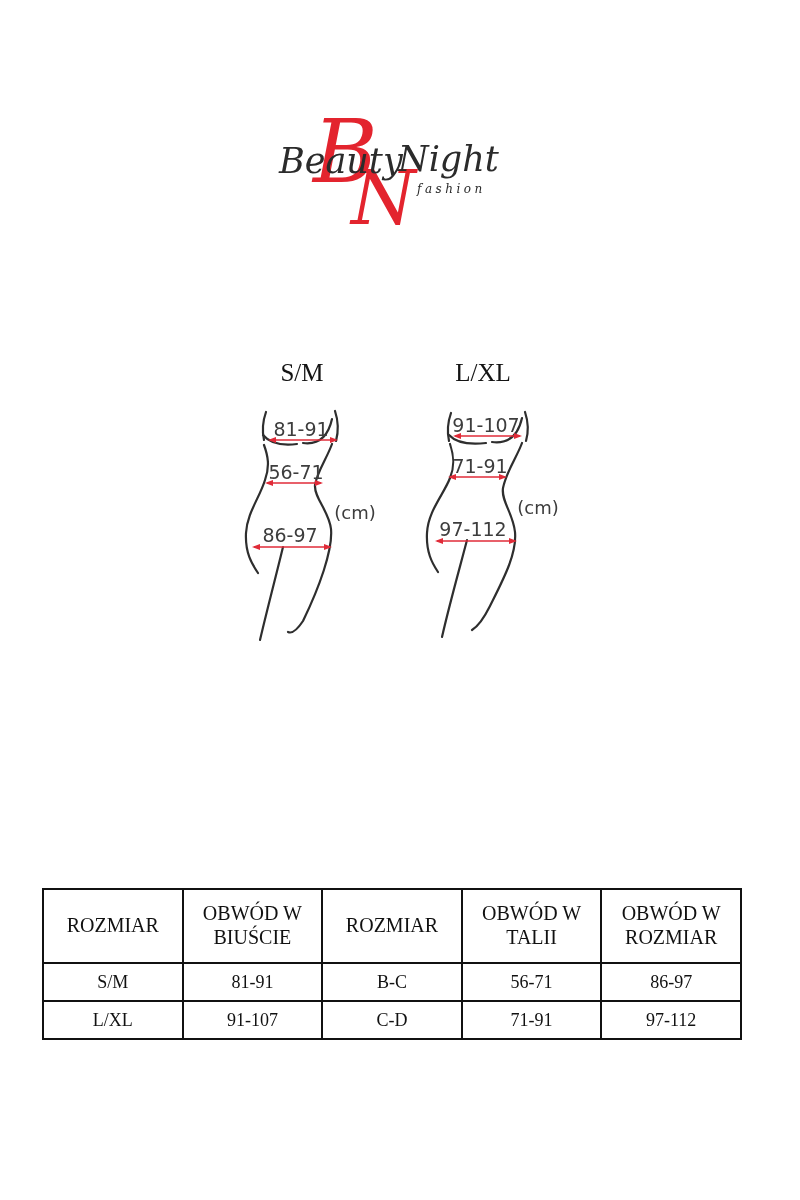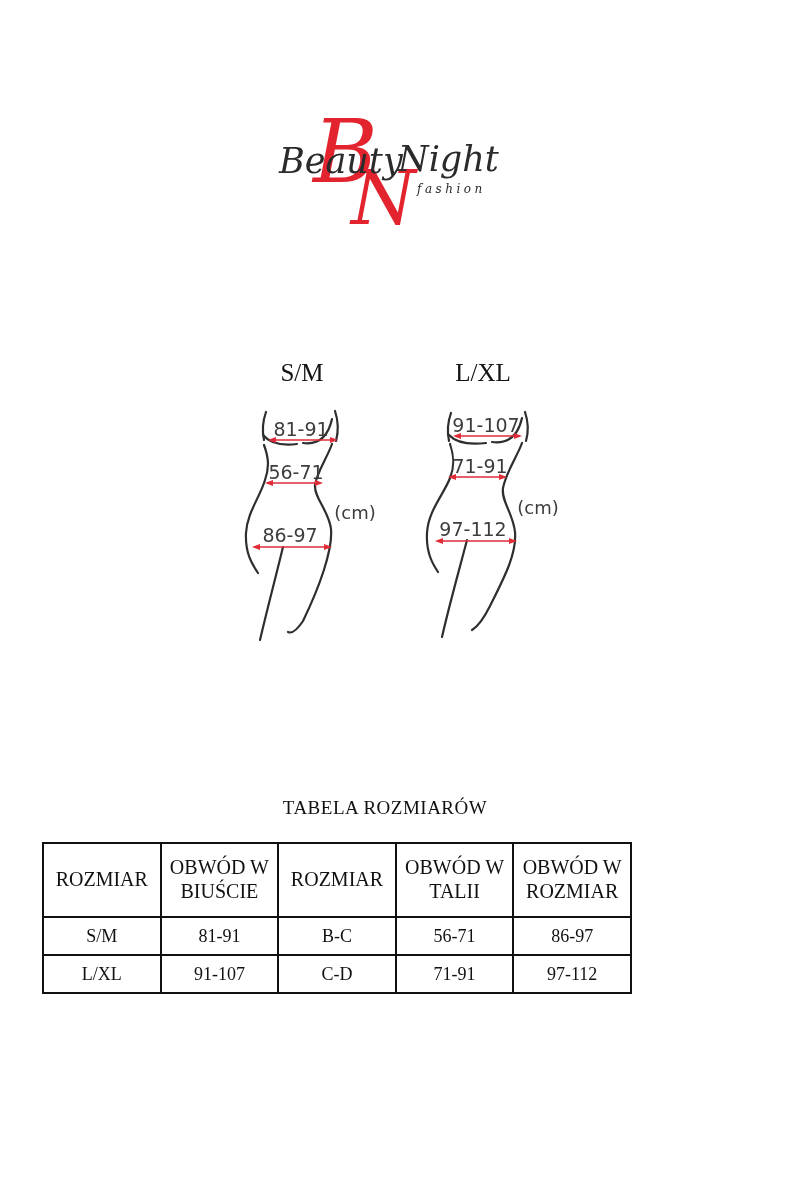--- a/index.html
+++ b/index.html
@@ -21,21 +21,21 @@
   .fig-size-label{font-family:"Liberation Serif", serif;font-size:25px;fill:#141414;}
   .fig-num{font-family:"DejaVu Sans", sans-serif;font-size:19px;fill:#3d3d3d;}
   .fig-cm{font-family:"DejaVu Sans", sans-serif;font-size:18px;fill:#3d3d3d;}
   .sil{fill:none;stroke:#2e2e2e;stroke-width:2.2;stroke-linecap:round;}
   .arrow-line{stroke-width:1.6;}
   
   .table-title{
     position:absolute;top:797px;left:0;width:770px;
     text-align:center;font-size:19px;letter-spacing:.5px;color:#111;
   }
-  .size-table-wrap{position:absolute;left:42px;top:842px;width:590px;}
+  .size-table-wrap{position:absolute;left:42px;top:888px;width:700px;}
   table.size-table{
     border-collapse:collapse;width:100%;table-layout:fixed;
     font-family:"Liberation Serif", serif;color:#111;
   }
   table.size-table th, table.size-table td{
     border:2px solid #111;text-align:center;vertical-align:middle;
     padding:2px 4px;background:#fff;font-weight:normal;
   }
   table.size-table th{font-size:20px;line-height:1.18;height:68px;}
   table.size-table td{font-size:18px;height:32px;}
@@ -122,21 +122,20 @@
     <g stroke="#e02b38" fill="#e02b38">
       <line class="arrow-line" x1="37" y1="191" x2="115" y2="191"></line>
       <polygon points="35,191 43,188 43,194" stroke="none"></polygon>
       <polygon points="117,191 109,188 109,194" stroke="none"></polygon>
     </g>
     <text class="fig-num" x="73" y="186" text-anchor="middle">97-112</text>
 
     <text class="fig-cm" x="138" y="164" text-anchor="middle">(cm)</text>
   </svg>
 
-  <div class="table-title">TABELA ROZMIARÓW</div>
 
   <div class="size-table-wrap">
     <table class="size-table">
       <tbody>
           <tr>
         <th>ROZMIAR</th>
         <th>OBWÓD W BIUŚCIE</th>
         <th>ROZMIAR</th>
         <th>OBWÓD W TALII</th>
         <th>OBWÓD W ROZMIAR</th>

